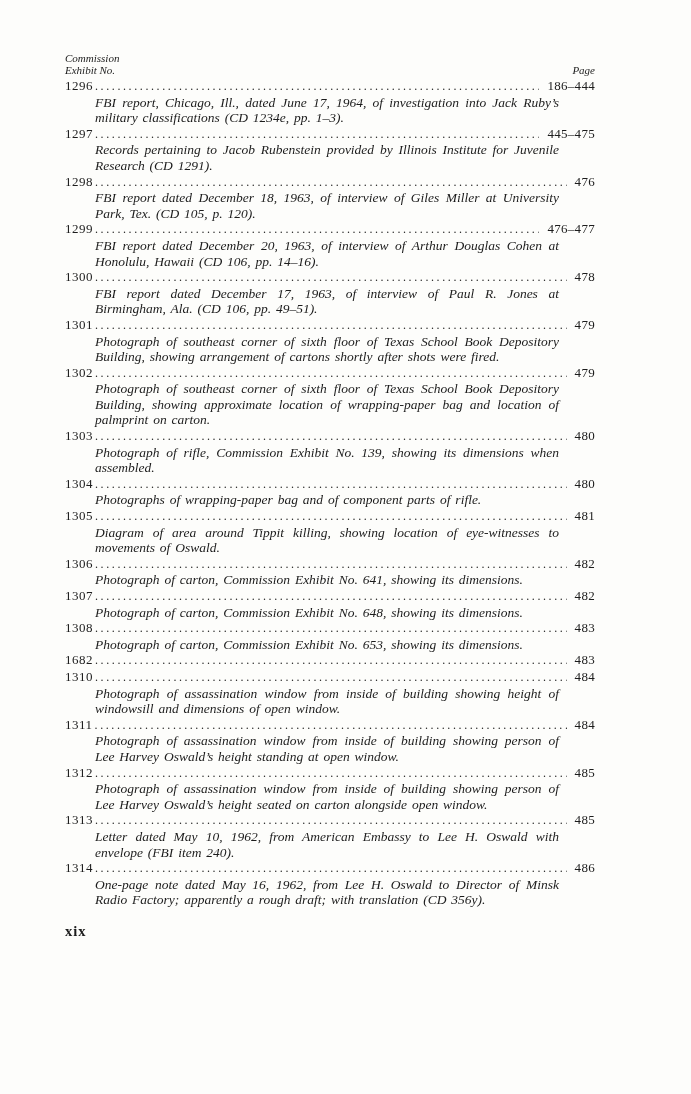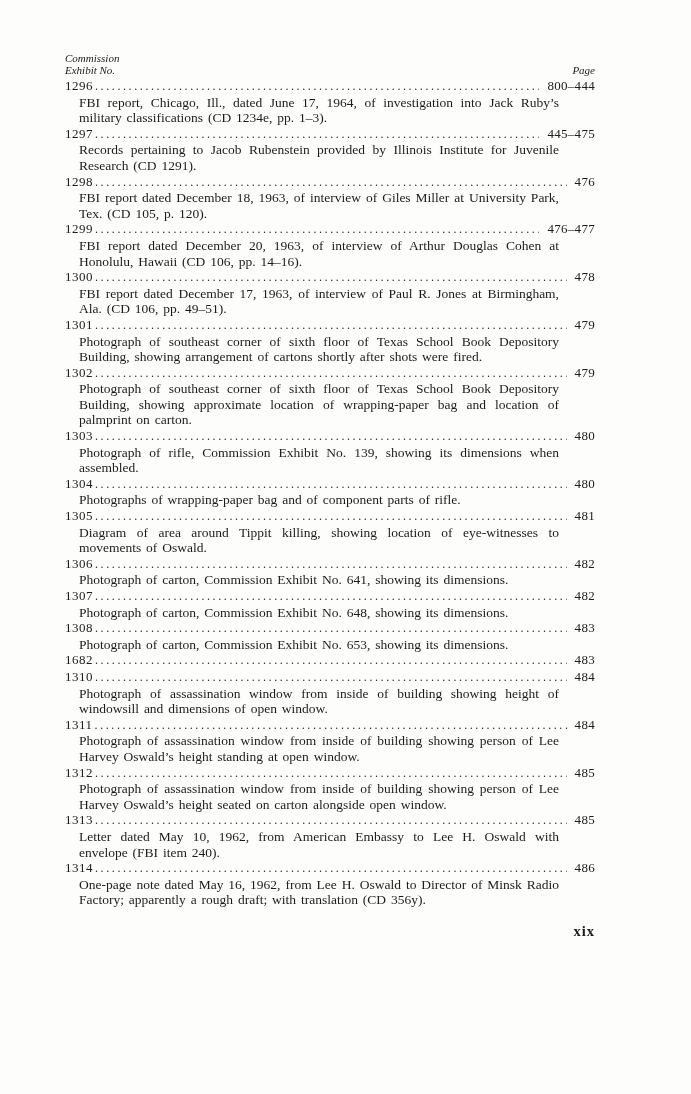--- a/index.html
+++ b/index.html
@@ -45,28 +45,28 @@
     margin: 0 3px 0 2px;
     color: #2a2a2a;
   }
   .leader::after {
     content: "......................................................................................................................................";
     letter-spacing: 2.6px;
     font-size: 12px;
   }
   .pg { margin-left: 5px; letter-spacing: 0.3px; }
   .desc {
-    margin: 0 36px 0 14px;
+    margin: 0 36px 0 30px;
     font-size: 13.5px;
     line-height: 15.6px;
     text-align: justify;
     word-spacing: 1.5px;
+    font-style: italic;
   }
   .folio {
-    text-align: right;
     font-weight: bold;
     font-size: 14.5px;
     letter-spacing: 1px;
     margin-top: 15px;
   }
 </style>
 </head>
 <body>
 
 <div class="page">
@@ -78,21 +78,21 @@
         <div>Exhibit No.</div>
       </div>
       <div class="hright">Page</div>
     </div>
 
     <div class="entries">
   <div class="entry">
     <div class="entry-line">
       <span class="num">1296</span>
       <span class="leader"></span>
-      <span class="pg">800–444</span>
+      <span class="pg">186–444</span>
     </div>
     <p class="desc">FBI report, Chicago, Ill., dated June 17, 1964, of investigation into Jack Ruby’s military classifications (CD 1234e, pp. 1–3).</p>
   </div>
 
   <div class="entry">
     <div class="entry-line">
       <span class="num">1297</span>
       <span class="leader"></span>
       <span class="pg">445–475</span>
     </div>

